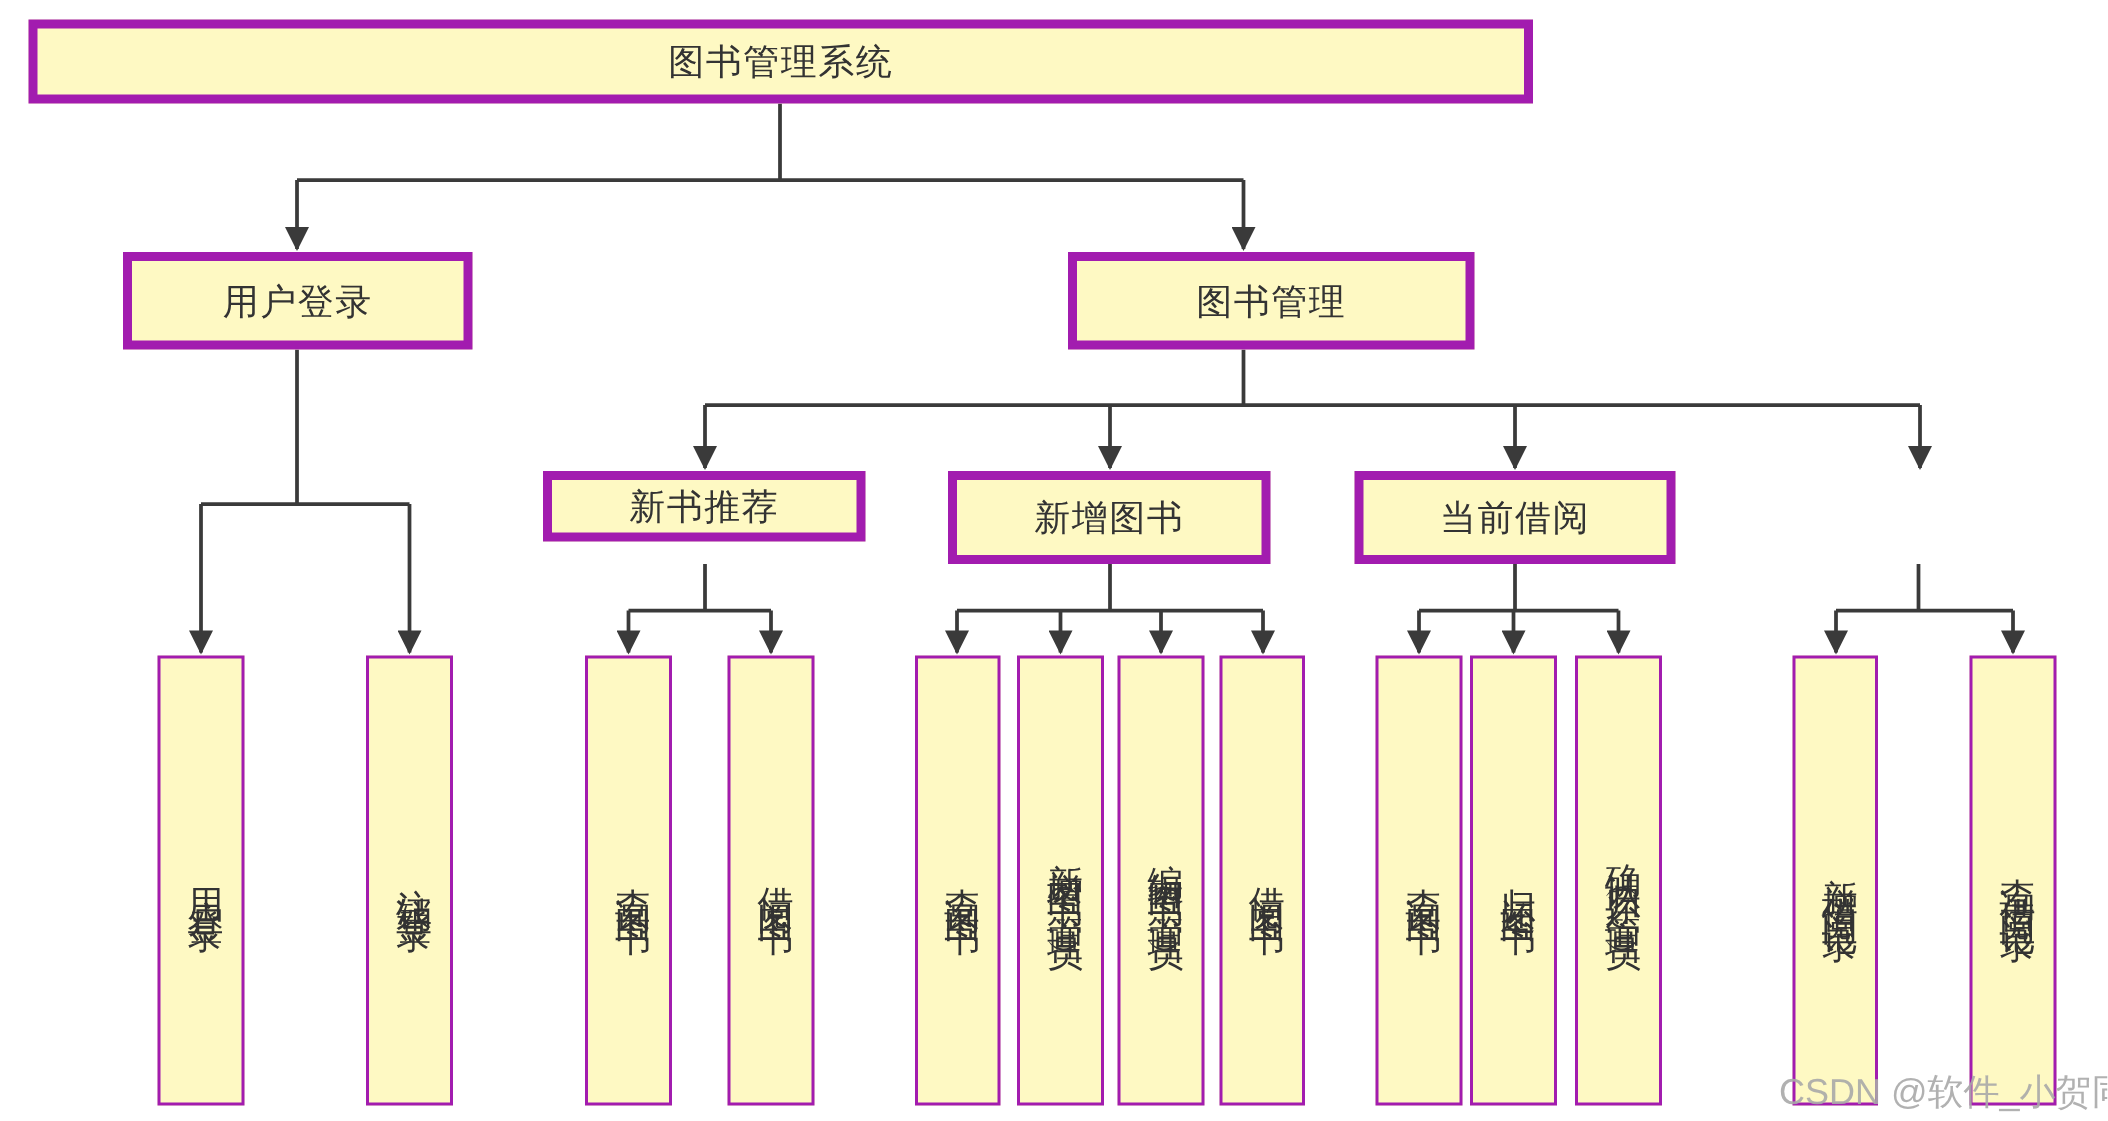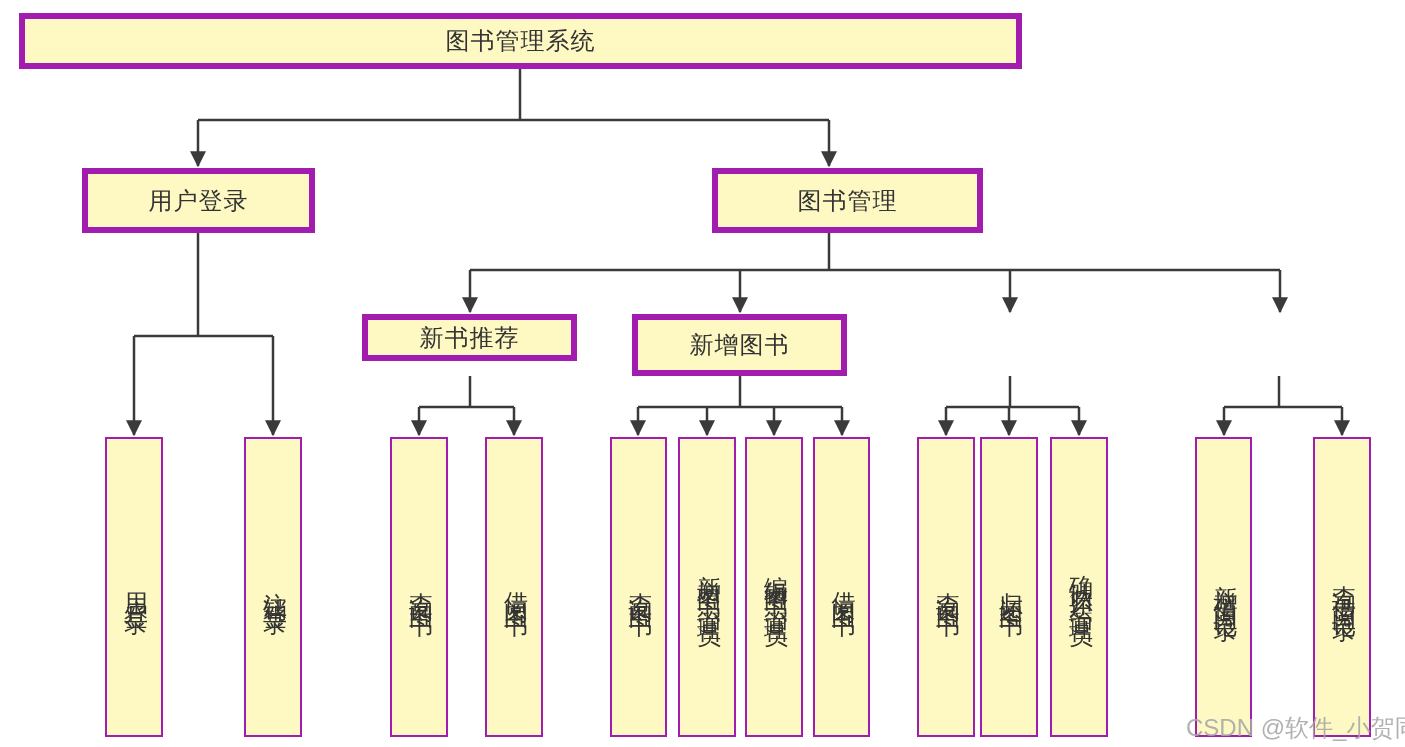--- a/index.html
+++ b/index.html
@@ -108,20 +108,23 @@
   <div class="node lvl2" style="left:712px;top:168px;width:271px;height:65px">
     <span class="lbl">图书管理</span>
   </div>
 
   <div class="node lvl3" style="left:362px;top:314px;width:215px;height:47px">
     <span class="lbl">新书推荐</span>
   </div>
   <div class="node lvl3" style="left:632px;top:314px;width:215px;height:62px">
     <span class="lbl">新增图书</span>
   </div>
+  <div class="node lvl3" style="left:903px;top:314px;width:214px;height:62px">
+    <span class="lbl">当前借阅</span>
+  </div>
 
   <div class="node leaf" style="left:105px;top:437px;width:58px;height:300px">
     <span class="vlbl">用户登录</span>
   </div>
   <div class="node leaf" style="left:244px;top:437px;width:58px;height:300px">
     <span class="vlbl">注销登录</span>
   </div>
 
   <div class="node leaf" style="left:390px;top:437px;width:58px;height:300px">
     <span class="vlbl">查询图书</span>

